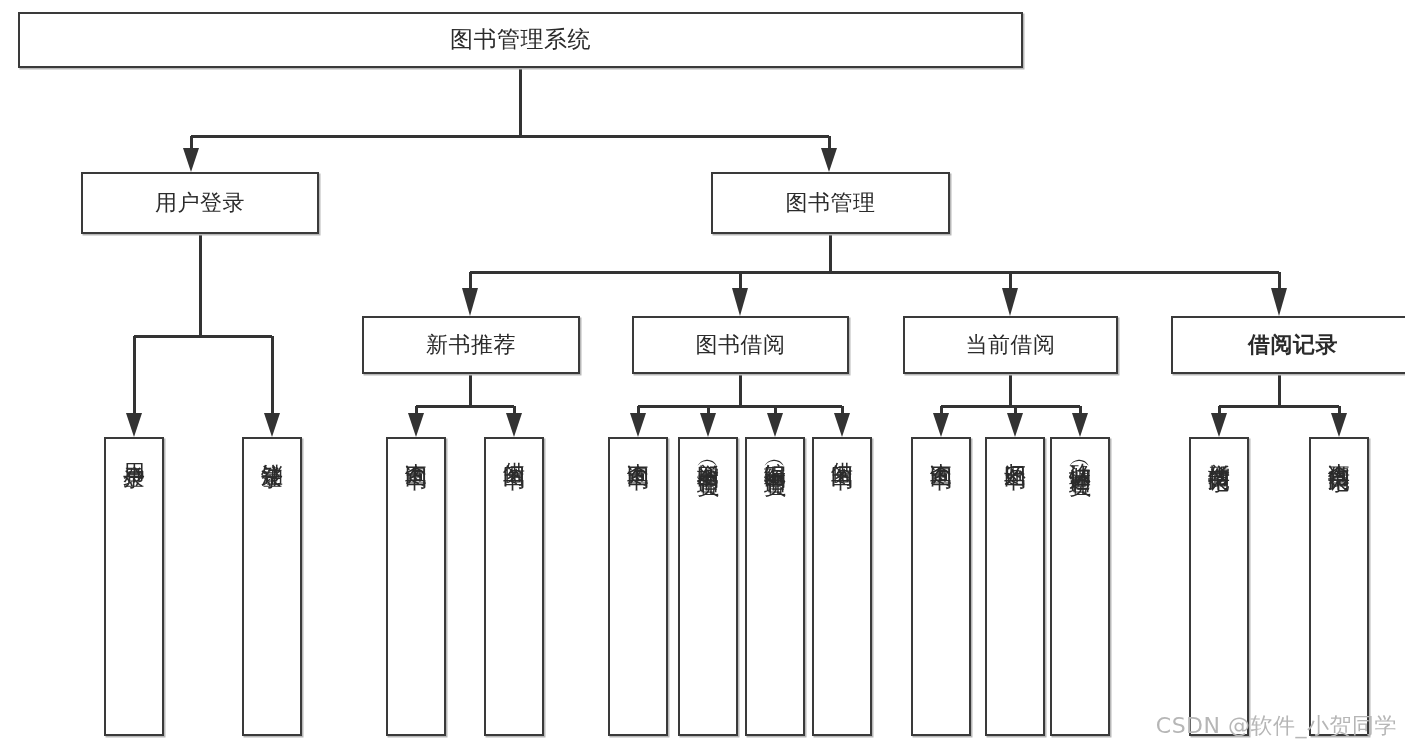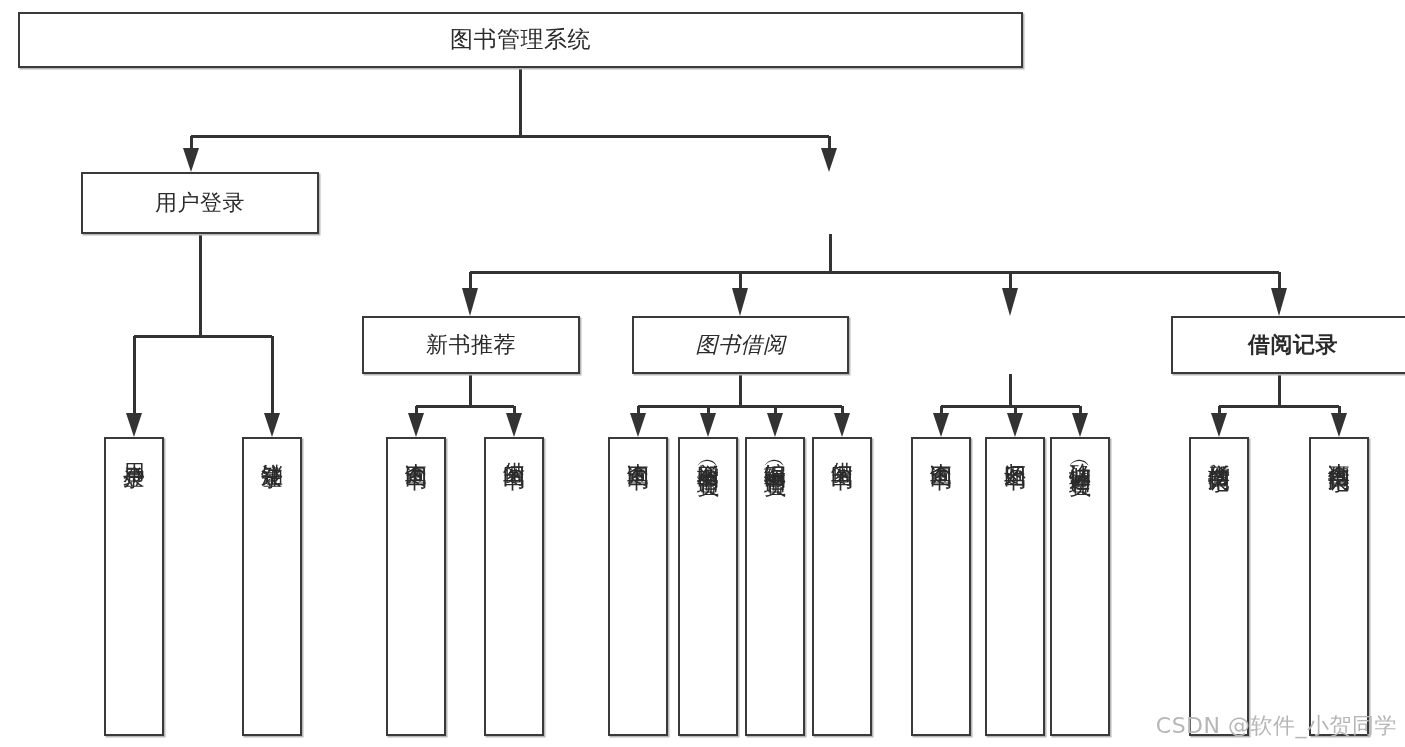--- a/index.html
+++ b/index.html
@@ -149,23 +149,25 @@
       <polygon points="1072,413 1088,413 1080,437"></polygon>
 
       <polygon points="1211,413 1227,413 1219,437"></polygon>
       <polygon points="1331,413 1347,413 1339,437"></polygon>
     </g>
   </svg>
 
   <div class="node h root" style="left:18px; top:12px; width:1005px; height:56px;">图书管理系统</div>
 
   <div class="node h" style="left:81px; top:172px; width:238px; height:62px;">用户登录</div>
+  <div class="node h" style="left:711px; top:172px; width:239px; height:62px;">图书管理</div>
 
   <div class="node h" style="left:362px; top:316px; width:218px; height:58px;">新书推荐</div>
-  <div class="node h" style="left:632px; top:316px; width:217px; height:58px;font-style:italic;">图书借阅</div>
+  <div class="node h" style="left:632px; top:316px; width:217px; height:58px;">图书借阅</div>
+  <div class="node h" style="left:903px; top:316px; width:215px; height:58px;">当前借阅</div>
   <div class="node h" style="left:1171px; top:316px; width:244px; height:58px;font-weight:bold;">借阅记录</div>
 
   <div class="node v" style="left:104px; top:437px; width:60px; height:299px;">
     <span class="vtext">用户登录</span>
   </div>
   <div class="node v" style="left:242px; top:437px; width:60px; height:299px;">
     <span class="vtext">注销登录</span>
   </div>
 
   <div class="node v" style="left:386px; top:437px; width:60px; height:299px;">

